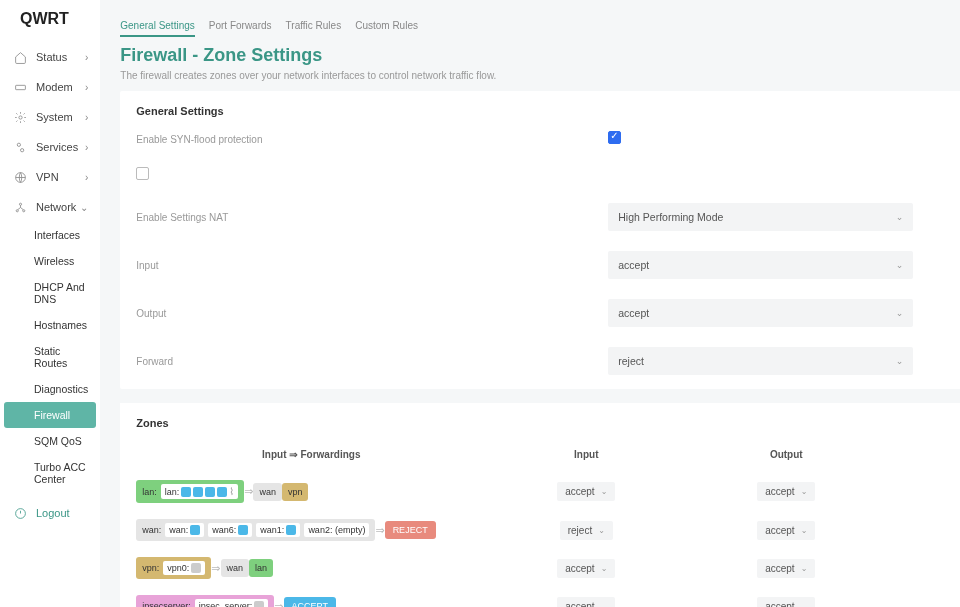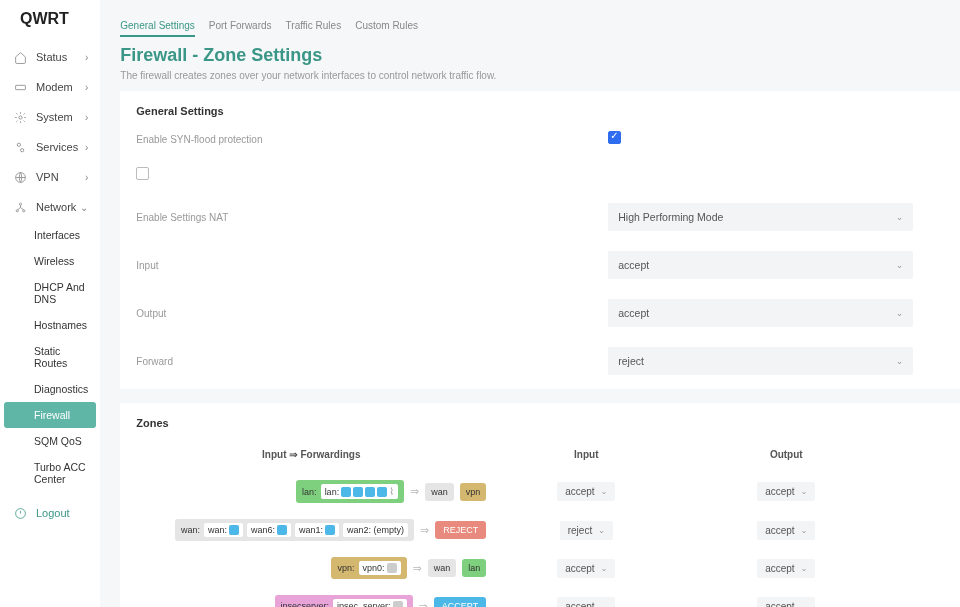--- a/index.html
+++ b/index.html
@@ -26,21 +26,21 @@
 .checkbox { width: 13px; height: 13px; border: 1px solid #bbb; border-radius: 2px; display: inline-block; cursor: pointer; }
 .checkbox.checked { background: #2e6cf0; border-color: #2e6cf0; position: relative; }
 .checkbox.checked::after { content: "✓"; color: #fff; font-size: 10px; position: absolute; left: 1px; top: -2px; }
 .select { width: 305px; background: #f3f4f5; border: none; border-radius: 2px; padding: 8px 10px; font-size: 10.5px; color: #555; display: flex; justify-content: space-between; align-items: center; cursor: pointer; }
 .select .caret { font-size: 9px; color: #999; }
 .zones-panel { background: #fff; padding: 14px 16px; }
 .zones-header { display: flex; font-size: 10px; color: #555; font-weight: 600; padding: 6px 0 12px; }
 .zcol-zone { flex: 0 0 350px; text-align: center; }
 .zcol { flex: 0 0 200px; text-align: center; }
 .zone-row { display: flex; align-items: center; padding: 8px 0; }
-.zone-vis { flex: 0 0 350px; display: flex; align-items: center; justify-content: flex-end; gap: 6px; }
+.zone-vis { flex: 0 0 350px; display: flex; align-items: center; justify-content: flex-start; gap: 0; }
 .zbox { border-radius: 3px; padding: 4px 6px; display: flex; align-items: center; gap: 4px; font-size: 9px; }
 .zbox .ztag { background: #fff; border-radius: 2px; padding: 2px 4px; font-size: 9px; color: #333; display: flex; align-items: center; gap: 2px; }
 .zbox.lan { background: #7ed07e; }
 .zbox.wan { background: #e5e5e5; }
 .zbox.vpn { background: #d4b870; }
 .zbox.ipsec { background: #e8a3d8; }
 .zbox.reject { background: #e88a7d; color: #fff; padding: 4px 8px; }
 .zbox.accept { background: #4bb8e8; color: #fff; padding: 4px 8px; }
 .zbox .znm { color: #333; font-size: 9px; }
 .arrow { color: #bbb; font-size: 11px; }

